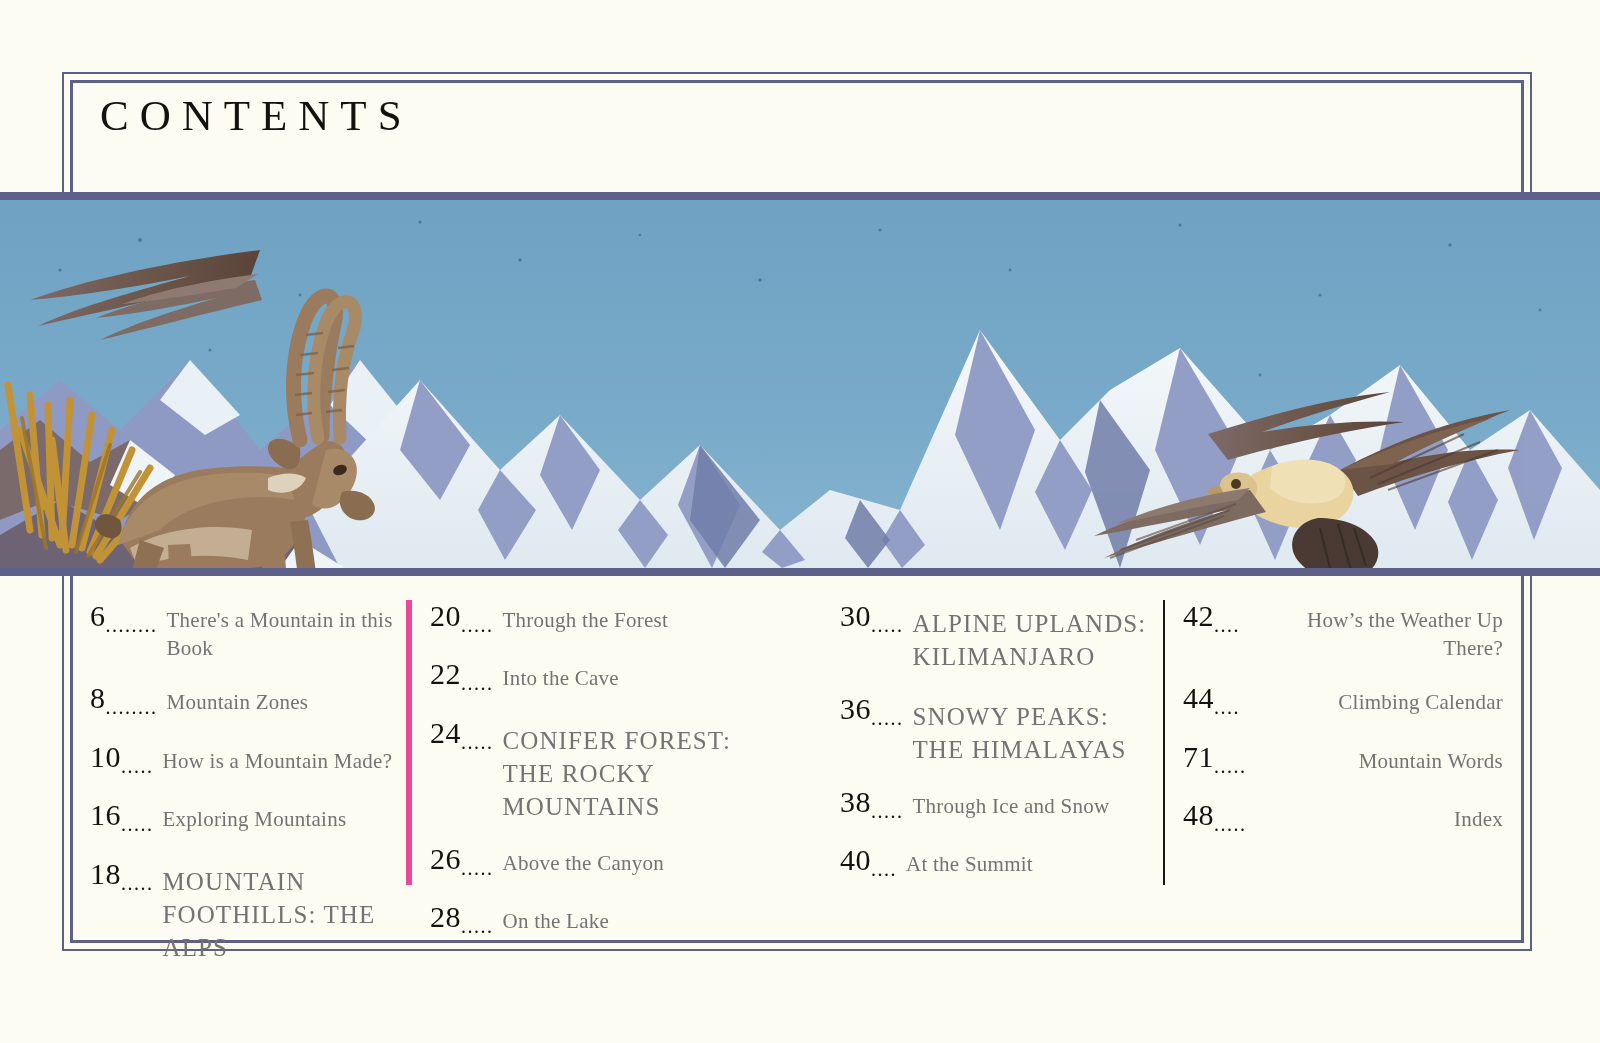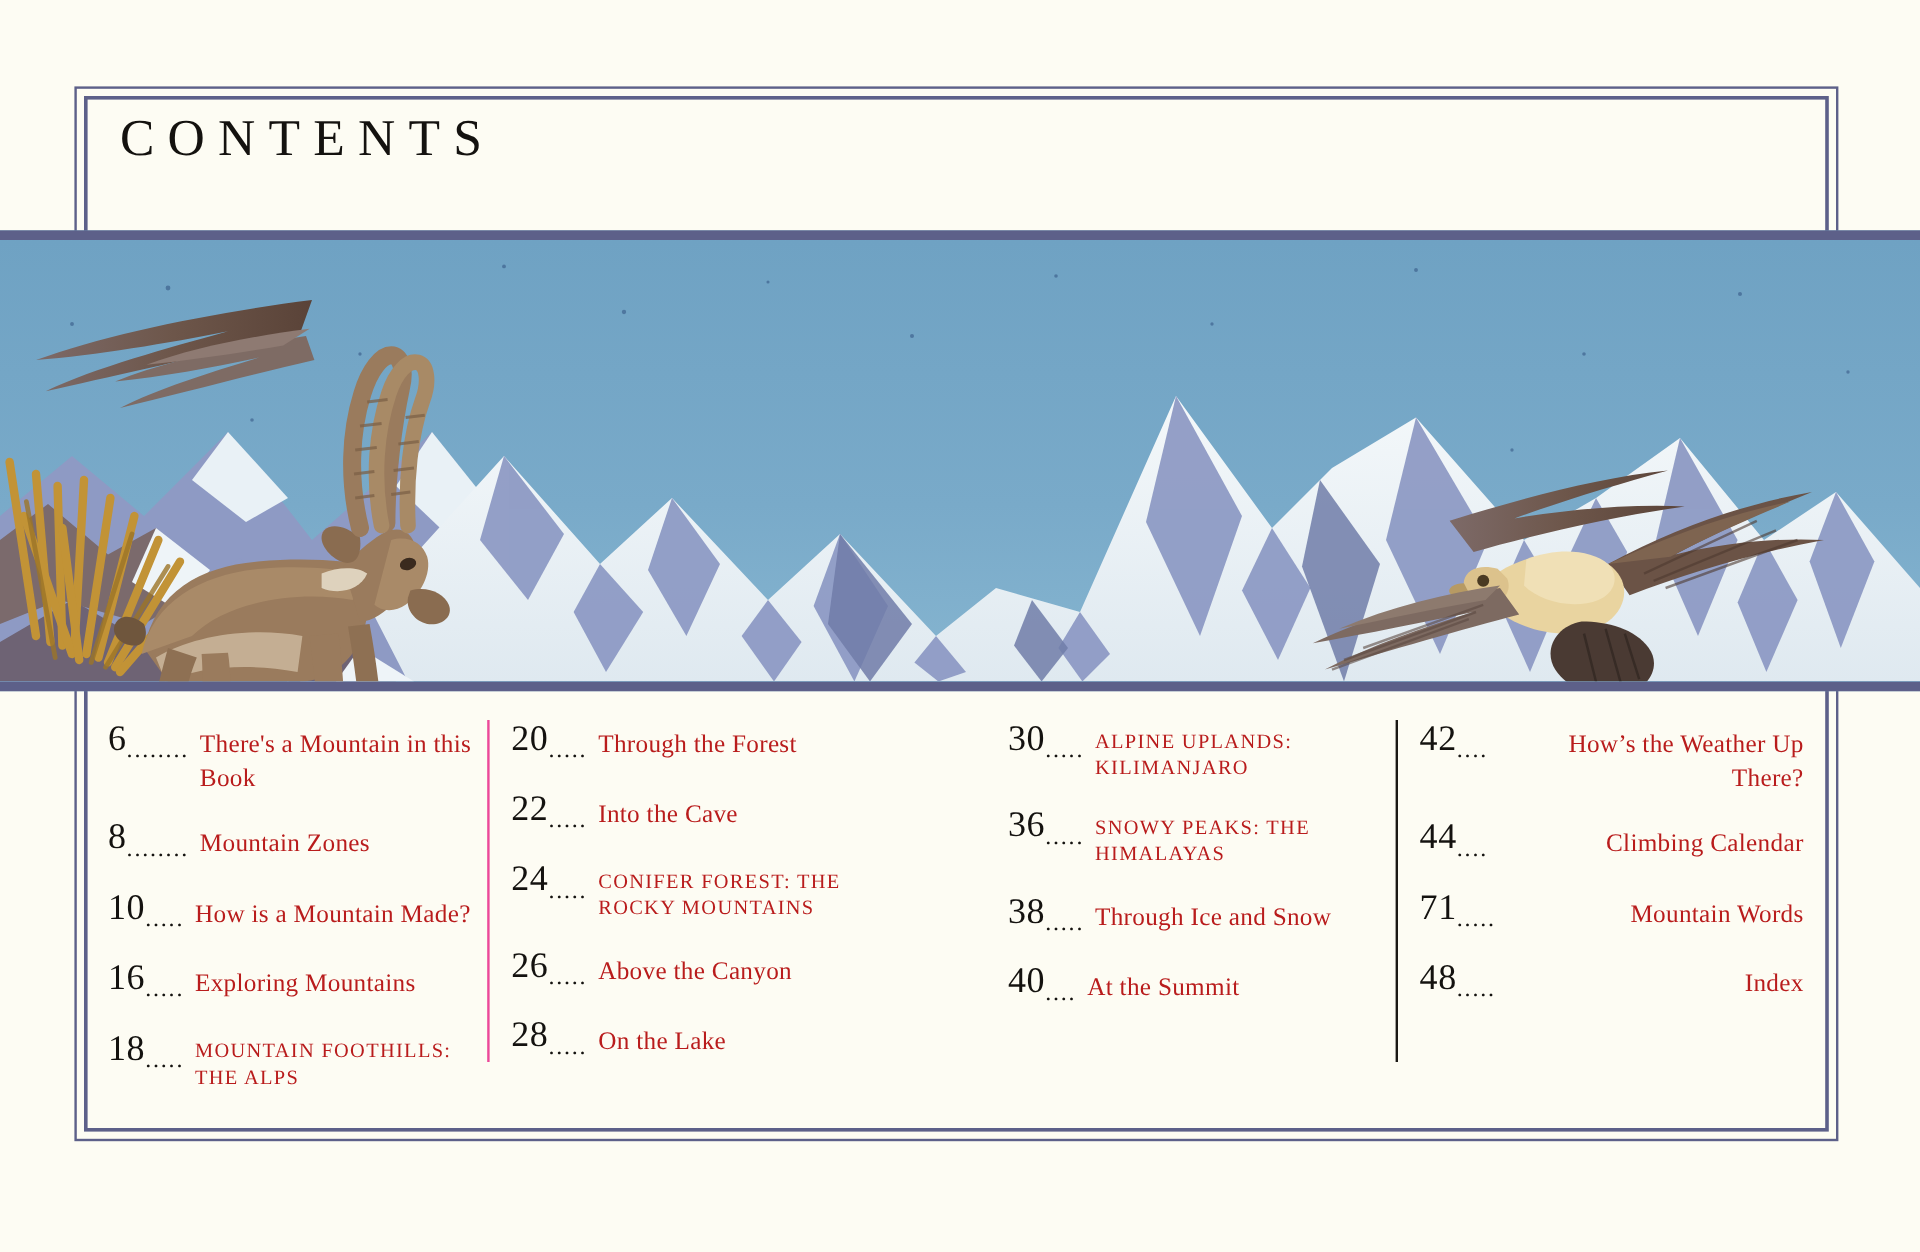--- a/index.html
+++ b/index.html
@@ -64,21 +64,21 @@
     position:absolute;
     left:0; top:600px; width:1600px; height:330px;
     z-index:6;
   }
   .col{
     position:absolute;
     top:0;
     box-sizing:border-box;
   }
   .col-1{left:90px;  width:305px;}
-  .col-2{left:406px; width:340px; border-left:2px solid #ec4899; padding-left:18px; height:285px;}
+  .col-2{left:406px; width:340px; border-left:6px solid #ec4899; padding-left:18px; height:285px;}
   .col-3{left:840px; width:320px;}
   .col-4{left:1163px;width:340px; border-left:2px solid #1a1814; padding-left:18px; height:285px;text-align:right;}
 
   .entry{
     display:flex;
     align-items:flex-start;
     margin-bottom:20px;
     line-height:1.32;
   }
   .entry .num{
@@ -95,28 +95,28 @@
     font-size:20px;
     color:#14120f;
     letter-spacing:1.5px;
     align-self:flex-start;
     margin-top:12px;
     white-space:nowrap;
   }
   .entry .label{
     flex:1 1 auto;
     font-size:21px;
-    color:#b91c1c;
+    color:#737373;
     padding-left:9px;
     align-self:flex-start;
     margin-top:7px;
     letter-spacing:0.25px;
   }
   .entry .label.caps{
-    font-size:17px;
+    font-size:25px;
     letter-spacing:1.1px;
     text-transform:uppercase;
   }
   .entry .label.ital{ }
 </style>
 </head>
 <body>
 
 <div class="illo-band">
   <svg class="illo-svg" viewBox="0 0 1600 368" preserveAspectRatio="none">

